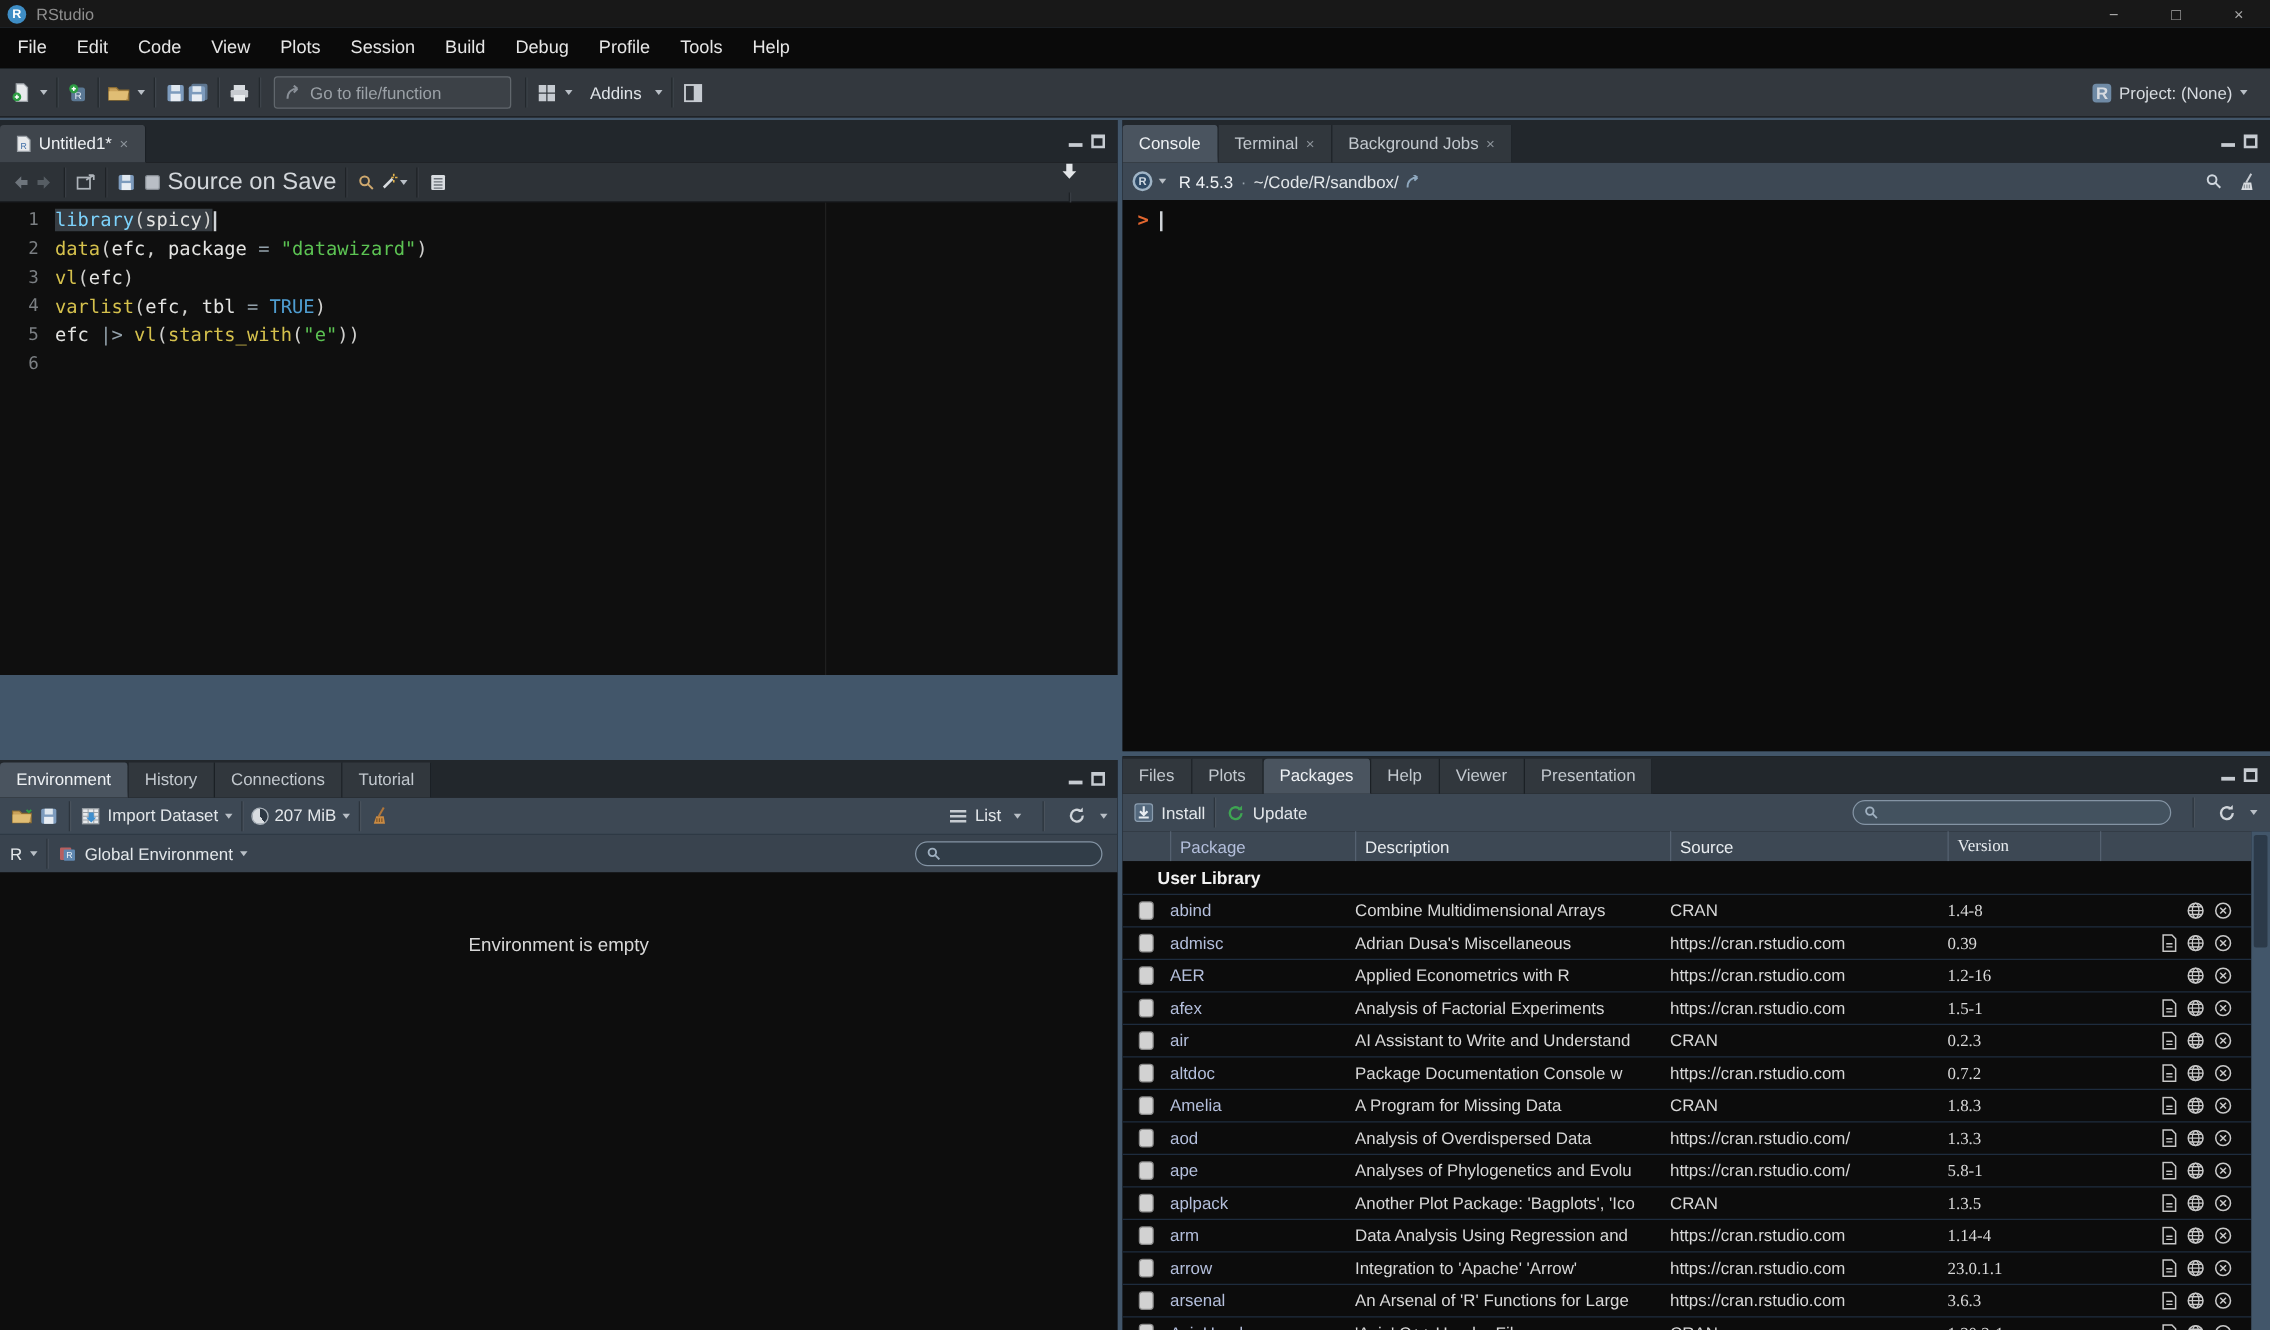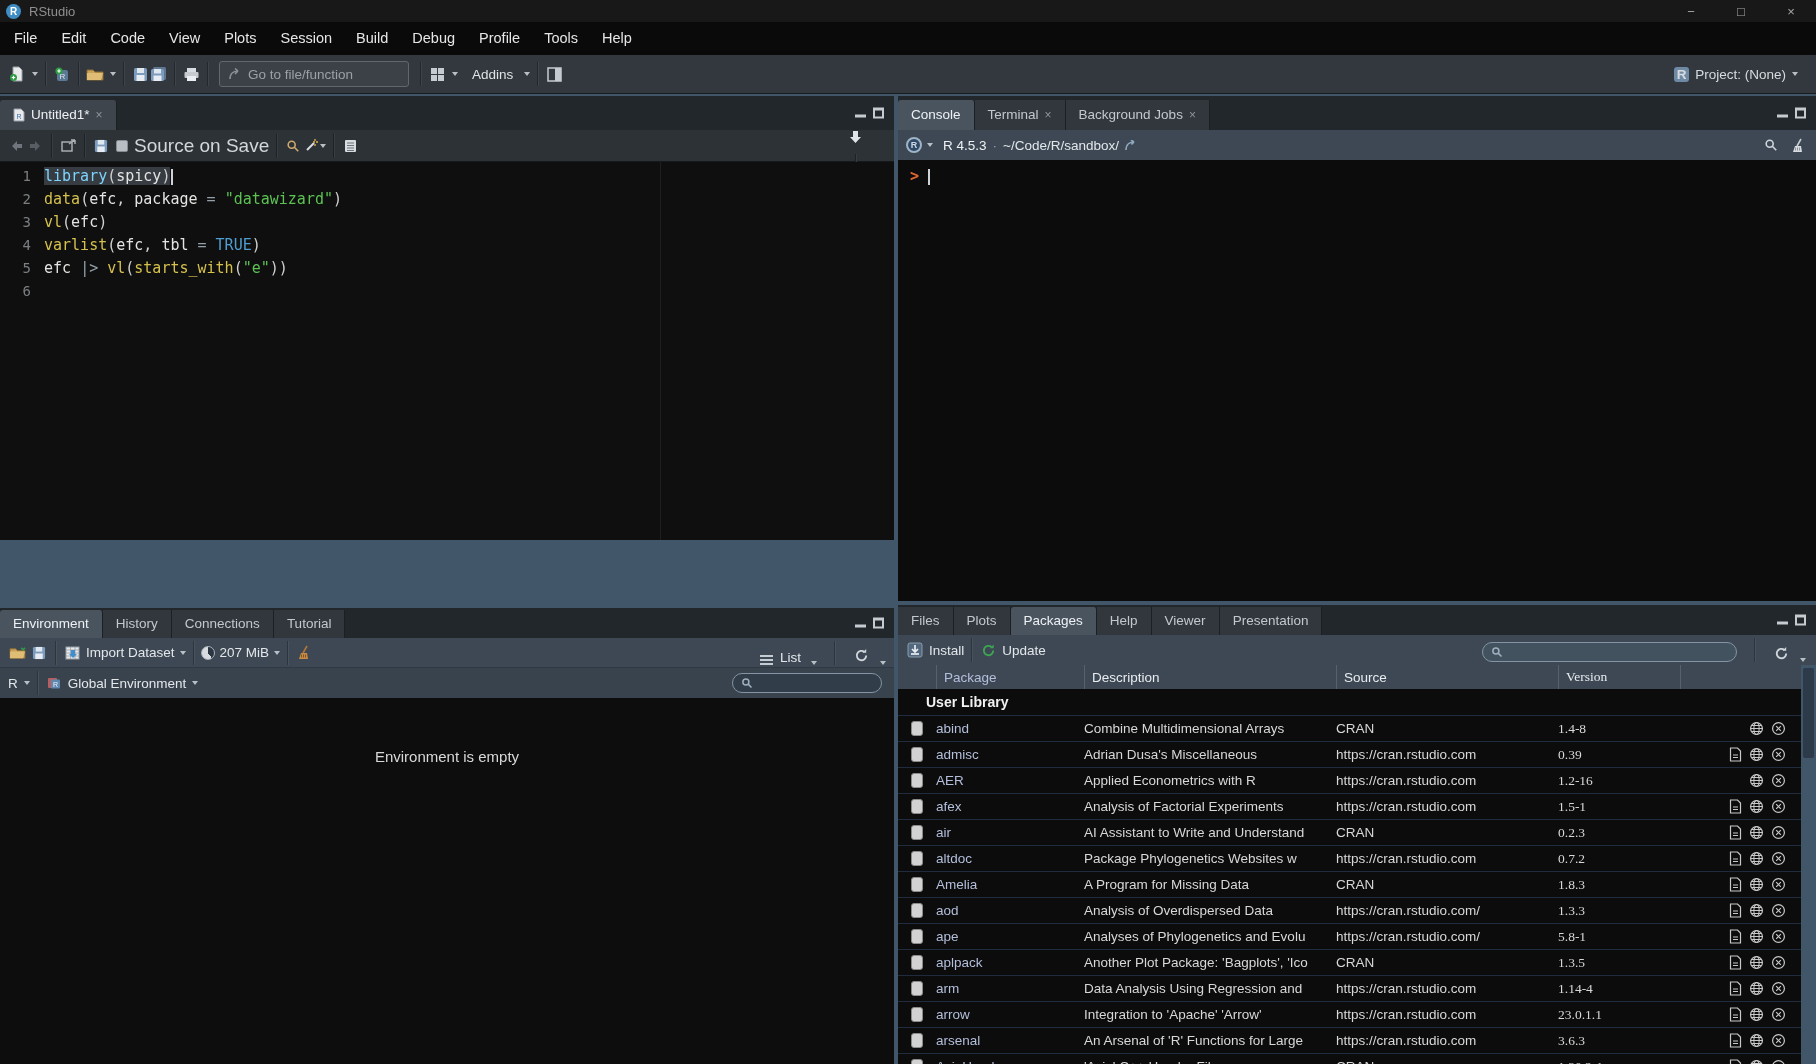--- a/index.html
+++ b/index.html
@@ -78,21 +78,21 @@
   .rscript { margin-left:auto; display:flex; align-items:center; gap:6px; }
 
   
   #console-toolbar { height:30px; }
   .console-body { height:441px; background:#0c0c0c; padding:7px 0 0 12px; font-family:"DejaVu Sans Mono", monospace; font-size:15px; display:flex; align-items:flex-start; }
   .prompt { color:#e2662f; font-weight:bold; }
   .ring-logo { width:16px; height:16px; border-radius:50%; border:2px solid #9fb4c6; color:#cfd9e2; font-size:9px; font-weight:bold;
                display:flex; align-items:center; justify-content:center; background:#2e4a66; }
   .wd-dot { color:#99a3ad; margin:0 6px; }
   .wd-arrow { color:#8fa8be; font-size:14px; margin-left:6px; }
-  .right-icons { margin-left:auto; display:flex; align-items:flex-end; gap:10px; }
+  .right-icons { margin-left:auto; display:flex; align-items:center; gap:10px; }
 
   
   #env-toolbar1 { height:30px; border-bottom:1px solid #2e3944; }
   #env-toolbar2 { height:30px; background:#39434e; }
   .env-body { height:366px; background:#0d0d0d; text-align:center; }
   .env-empty { padding-top:50px; font-size:15px; color:#d8d8d8; }
   .search-box { height:20px; border:1px solid #8494a4; border-radius:10px; background:#313d48; display:flex; align-items:center; padding:0 8px; gap:6px; }
   .mem-pie { width:14px; height:14px; border-radius:50%; background:conic-gradient(#2b3642 0 40%, #d8dce0 40% 100%); border:1px solid #aab2ba; }
   .list-lines { display:flex; flex-direction:column; gap:2px; }
   .list-lines i { width:13px; height:2px; background:#c6cbd1; }
@@ -757,21 +757,21 @@
               </svg>
       </span>
     </div>
   </div>
 
   <div class="pkg-row">
     <div class="col-check">
             <span class="pkg-check"></span>
           </div>
     <div class="col-name pkg-name">altdoc</div>
-    <div class="col-desc pkg-desc">Package Phylogenetics Websites w</div>
+    <div class="col-desc pkg-desc">Package Documentation Console w</div>
     <div class="col-source pkg-source">https://cran.rstudio.com</div>
     <div class="col-version pkg-version">0.7.2</div>
     <div class="col-actions">
       <span class="icon-doc">
         <svg width="13" height="15" viewBox="0 0 13 15">
                 <path d="M1.5 1h7l3 3v10h-10z" fill="none" stroke="#c8c8c8" stroke-width="1.2"></path>
                 <path d="M4 8h5M4 10.5h5" stroke="#c8c8c8" stroke-width="1.1"></path>
               </svg>
       </span>
       <span>

